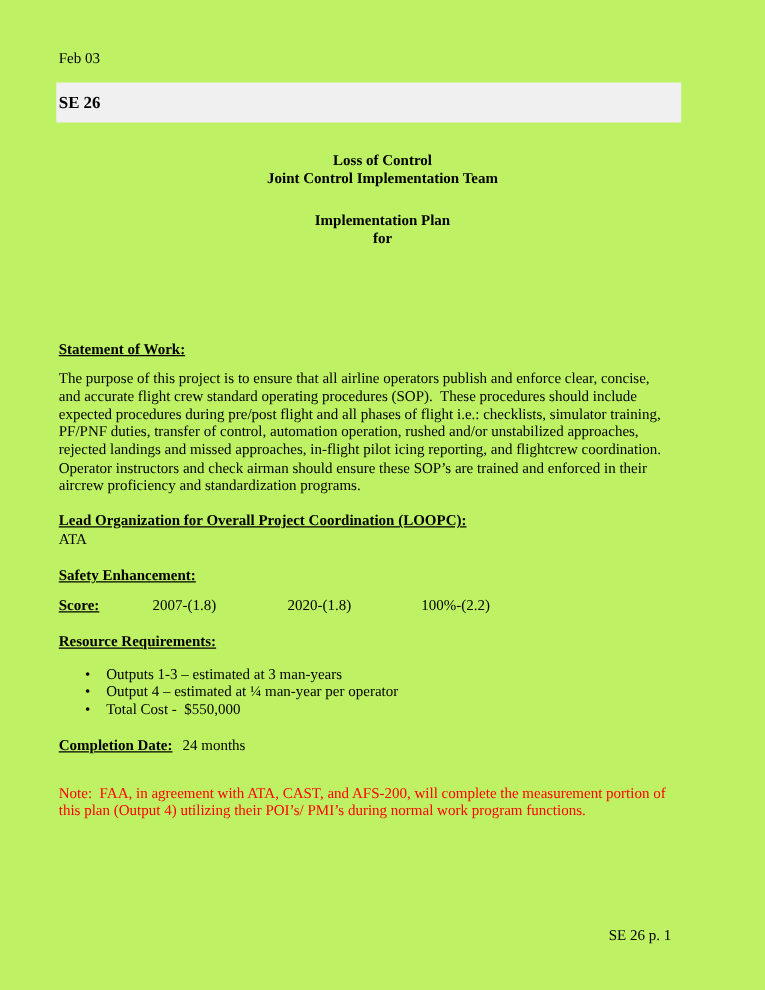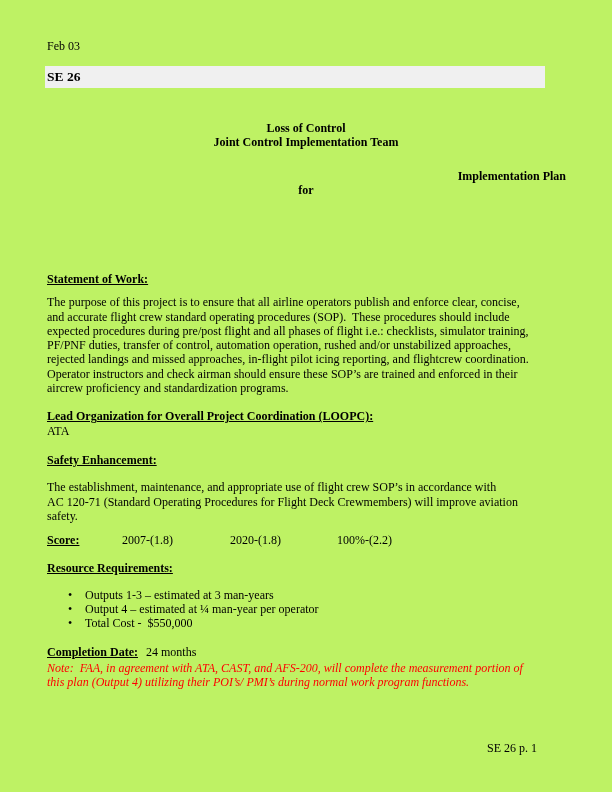--- a/index.html
+++ b/index.html
@@ -11,31 +11,31 @@
     background:#bef264;
     font-family:"Liberation Serif", serif;
     font-size:12px;
     line-height:14.3px;
     color:#000000;
     overflow:hidden;
   }
   .date { position:absolute; left:47px; top:39px; }
   .se-bar {
     position:absolute; left:45px; top:66px;
-    width:500px; height:22px;
+    width:500px; height:32px;
     background:#f0f0f0;
     display:flex; align-items:center;
     font-weight:bold; font-size:13.5px;
     padding-left:2px;
   }
   .title-block {
     position:absolute; left:46px; top:121px; width:520px;
     text-align:center; font-weight:bold;
   }
-  .title-block .gap-above { margin-top:19px;text-align:right; }
+  .title-block .gap-above { margin-top:19px; }
   .content { position:absolute; left:47px; top:272px; width:524px; }
   .heading {
     font-weight:bold;
     text-decoration:underline;
   }
   .para { margin-top:9px; }
   .para-line { white-space:pre; }
   .mt14 { margin-top:14px; }
   .mt16 { margin-top:15px; }
   .score-row { margin-top:10px; }
@@ -49,23 +49,22 @@
   ul.bullets { margin:12px 0 0 0; padding-left:38px; list-style:none; }
   ul.bullets li { position:relative; white-space:pre; }
   ul.bullets li::before {
     content:"\2022";
     position:absolute; left:-17px;
   }
   .completion { margin-top:14px; }
   .completion .label { font-weight:bold; text-decoration:underline; }
   .completion .value { margin-left:8px;font-family:Liberation Serif, serif; }
   .note {
-    margin-top:2px;
+    margin-top:24px;
     color:#ff0000;
-    font-style:italic;
   }
   .footer { position:absolute; top:741px; right:75px;margin-left:12px; }
 </style>
 </head>
 <body>
 
 <div class="page">
 
   <div class="date">Feb 03</div>
 
@@ -90,25 +89,20 @@
       <div class="para-line">PF/PNF duties, transfer of control, automation operation, rushed and/or unstabilized approaches,</div>
       <div class="para-line">rejected landings and missed approaches, in-flight pilot icing reporting, and flightcrew coordination.</div>
       <div class="para-line">Operator instructors and check airman should ensure these SOP’s are trained and enforced in their</div>
       <div class="para-line">aircrew proficiency and standardization programs.</div>
     </div>
 
     <div class="heading mt14">Lead Organization for Overall Project Coordination (LOOPC):</div>
     <div>ATA</div>
 
     <div class="heading mt16">Safety Enhancement:</div>
-    <div class="para" style="margin-top:13px;">
-      <div class="para-line">The establishment, maintenance, and appropriate use of flight crew SOP’s in accordance with</div>
-      <div class="para-line">AC 120-71 (Standard Operating Procedures for Flight Deck Crewmembers) will improve aviation</div>
-      <div class="para-line">safety.</div>
-    </div>
 
     <div class="score-row">
       <span class="label">Score:</span><span class="v1">2007-(1.8)</span><span class="v2">2020-(1.8)</span><span class="v3">100%-(2.2)</span>
     </div>
 
     <div class="heading mt14">Resource Requirements:</div>
     <ul class="bullets">
       <li>Outputs 1-3 – estimated at 3 man-years</li>
       <li>Output 4 – estimated at ¼ man-year per operator</li>
       <li>Total Cost -  $550,000</li>

